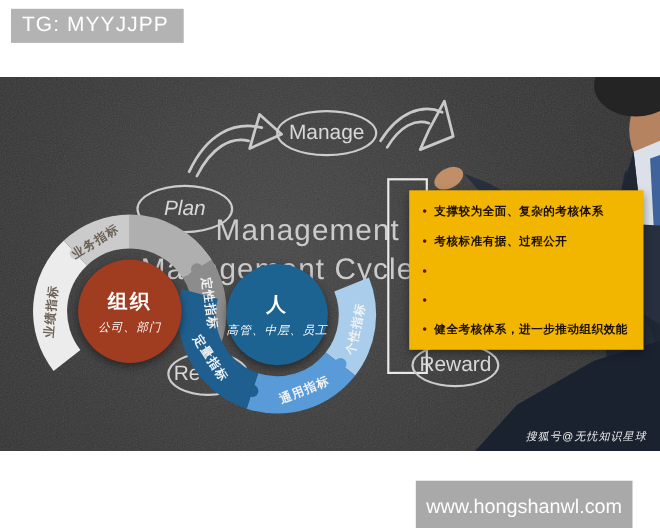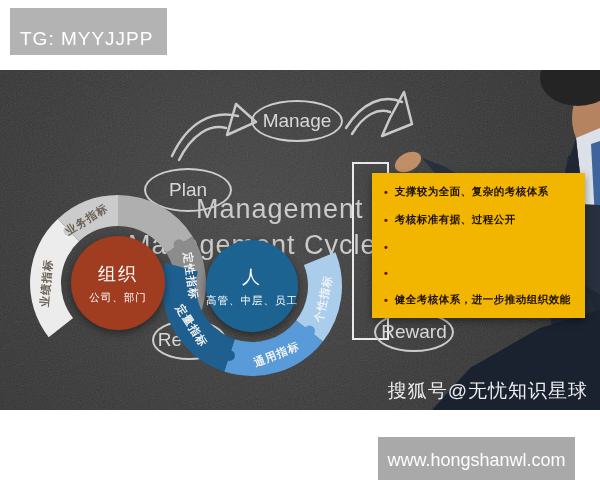--- a/index.html
+++ b/index.html
@@ -1,62 +1,62 @@
 <!DOCTYPE html>
 <html><head>
 <meta charset="utf-8">
 <style>
   html,body{margin:0;padding:0;background:#ffffff;}
   .page{position:relative;width:600px;height:480px;background:#ffffff;overflow:hidden;
         font-family:"Liberation Sans", sans-serif;}
   
   .wm-top{position:absolute;left:10px;top:8px;background:#b3b3b3;color:#ffffff;
-          font-size:19px;padding:20px 14px 5px 10px;letter-spacing:1px;}
+          font-size:19px;padding:4px 14px 5px 10px;letter-spacing:1px;}
   
   .slide{position:absolute;left:0;top:70px;width:600px;height:340px;overflow:hidden;
          background:radial-gradient(circle at 42% 45%, #3a3a3a 0%, #2b2b2b 55%, #222222 100%);}
   .noise{position:absolute;left:0;top:0;}
   .slide-title{position:absolute;left:16px;top:8px;color:#f7f7f7;font-size:21px;
                font-weight:bold;letter-spacing:2px;}
   
   .cycle-line{position:absolute;color:#cbcbcb;font-size:27px;letter-spacing:1px;}
   .cycle-1{left:196px;top:124px;}
   .cycle-2{left:128px;top:160px;}
   
   .stage{position:absolute;border:2px solid #cccccc;border-radius:50%;color:#d8d8d8;
          display:flex;align-items:center;justify-content:center;font-size:19px;}
-  .stage-plan{left:144px;top:98px;width:84px;height:40px;}
+  .stage-plan{left:124px;top:98px;width:84px;height:40px;font-style:italic;}
   .stage-manage{left:251px;top:30px;width:88px;height:38px;}
   .stage-reward{left:339px;top:242px;width:76px;height:36px;margin-left:35px;}
   .stage-review{left:152px;top:250px;width:70px;height:36px;}
   
   .big-circle{position:absolute;border-radius:50%;color:#ffffff;display:flex;
               flex-direction:column;align-items:center;justify-content:center;
               text-align:center;box-shadow:0 3px 8px rgba(0,0,0,.45);}
   .circle-org{left:71px;top:166px;width:94px;height:94px;}
   .circle-people{left:206px;top:170px;width:92px;height:92px;}
-  .circle-title{font-size:18px;font-weight:normal;letter-spacing:2px;}
-  .circle-sub{font-size:10.5px;margin-top:5px;letter-spacing:1px;}
+  .circle-title{font-size:18px;font-weight:bold;letter-spacing:2px;}
+  .circle-sub{font-size:10.5px;margin-top:5px;letter-spacing:1px;font-style:italic;}
   .abs{position:absolute;left:0;top:0;}
   .ring-label{font-size:11px;font-weight:bold;letter-spacing:1px;}
   .lbl-dark{fill:#6b6156;}
   .lbl-light{fill:#f2f2f2;}
   
   .hi-rect{position:absolute;left:352px;top:92px;width:33px;height:174px;
            border:2px solid #e9e9e9;background:transparent;}
   
   .benefits{position:absolute;left:372px;top:103px;width:213px;height:145px;
             box-sizing:border-box;padding:12px 8px 11px 12px;display:flex;
             flex-direction:column;justify-content:space-between;
             box-shadow:0 3px 8px rgba(0,0,0,.4);}
   .benefit-item{display:flex;align-items:center;white-space:nowrap;}
   .b-dot{color:#5f1200;font-size:11px;font-weight:bold;margin-right:7px;}
   .b-text{color:#1c1001;font-size:10.5px;font-weight:bold;letter-spacing:0.5px;}
   
-  .credit{position:absolute;right:12px;bottom:6px;color:#ededed;font-size:19px;letter-spacing:1px;}
+  .credit{position:absolute;right:12px;bottom:6px;color:#ededed;font-size:10px;letter-spacing:1px;font-style:italic;}
   
   .wm-bottom{position:absolute;left:378px;top:437px;width:197px;height:46px;background:#a9a9a9;
              color:#fdfdfd;font-size:18px;display:flex;align-items:center;justify-content:center;}
 </style>
 </head>
 <body>
 
 <div class="page">
 
   <div class="wm-top">TG: MYYJJPP</div>

